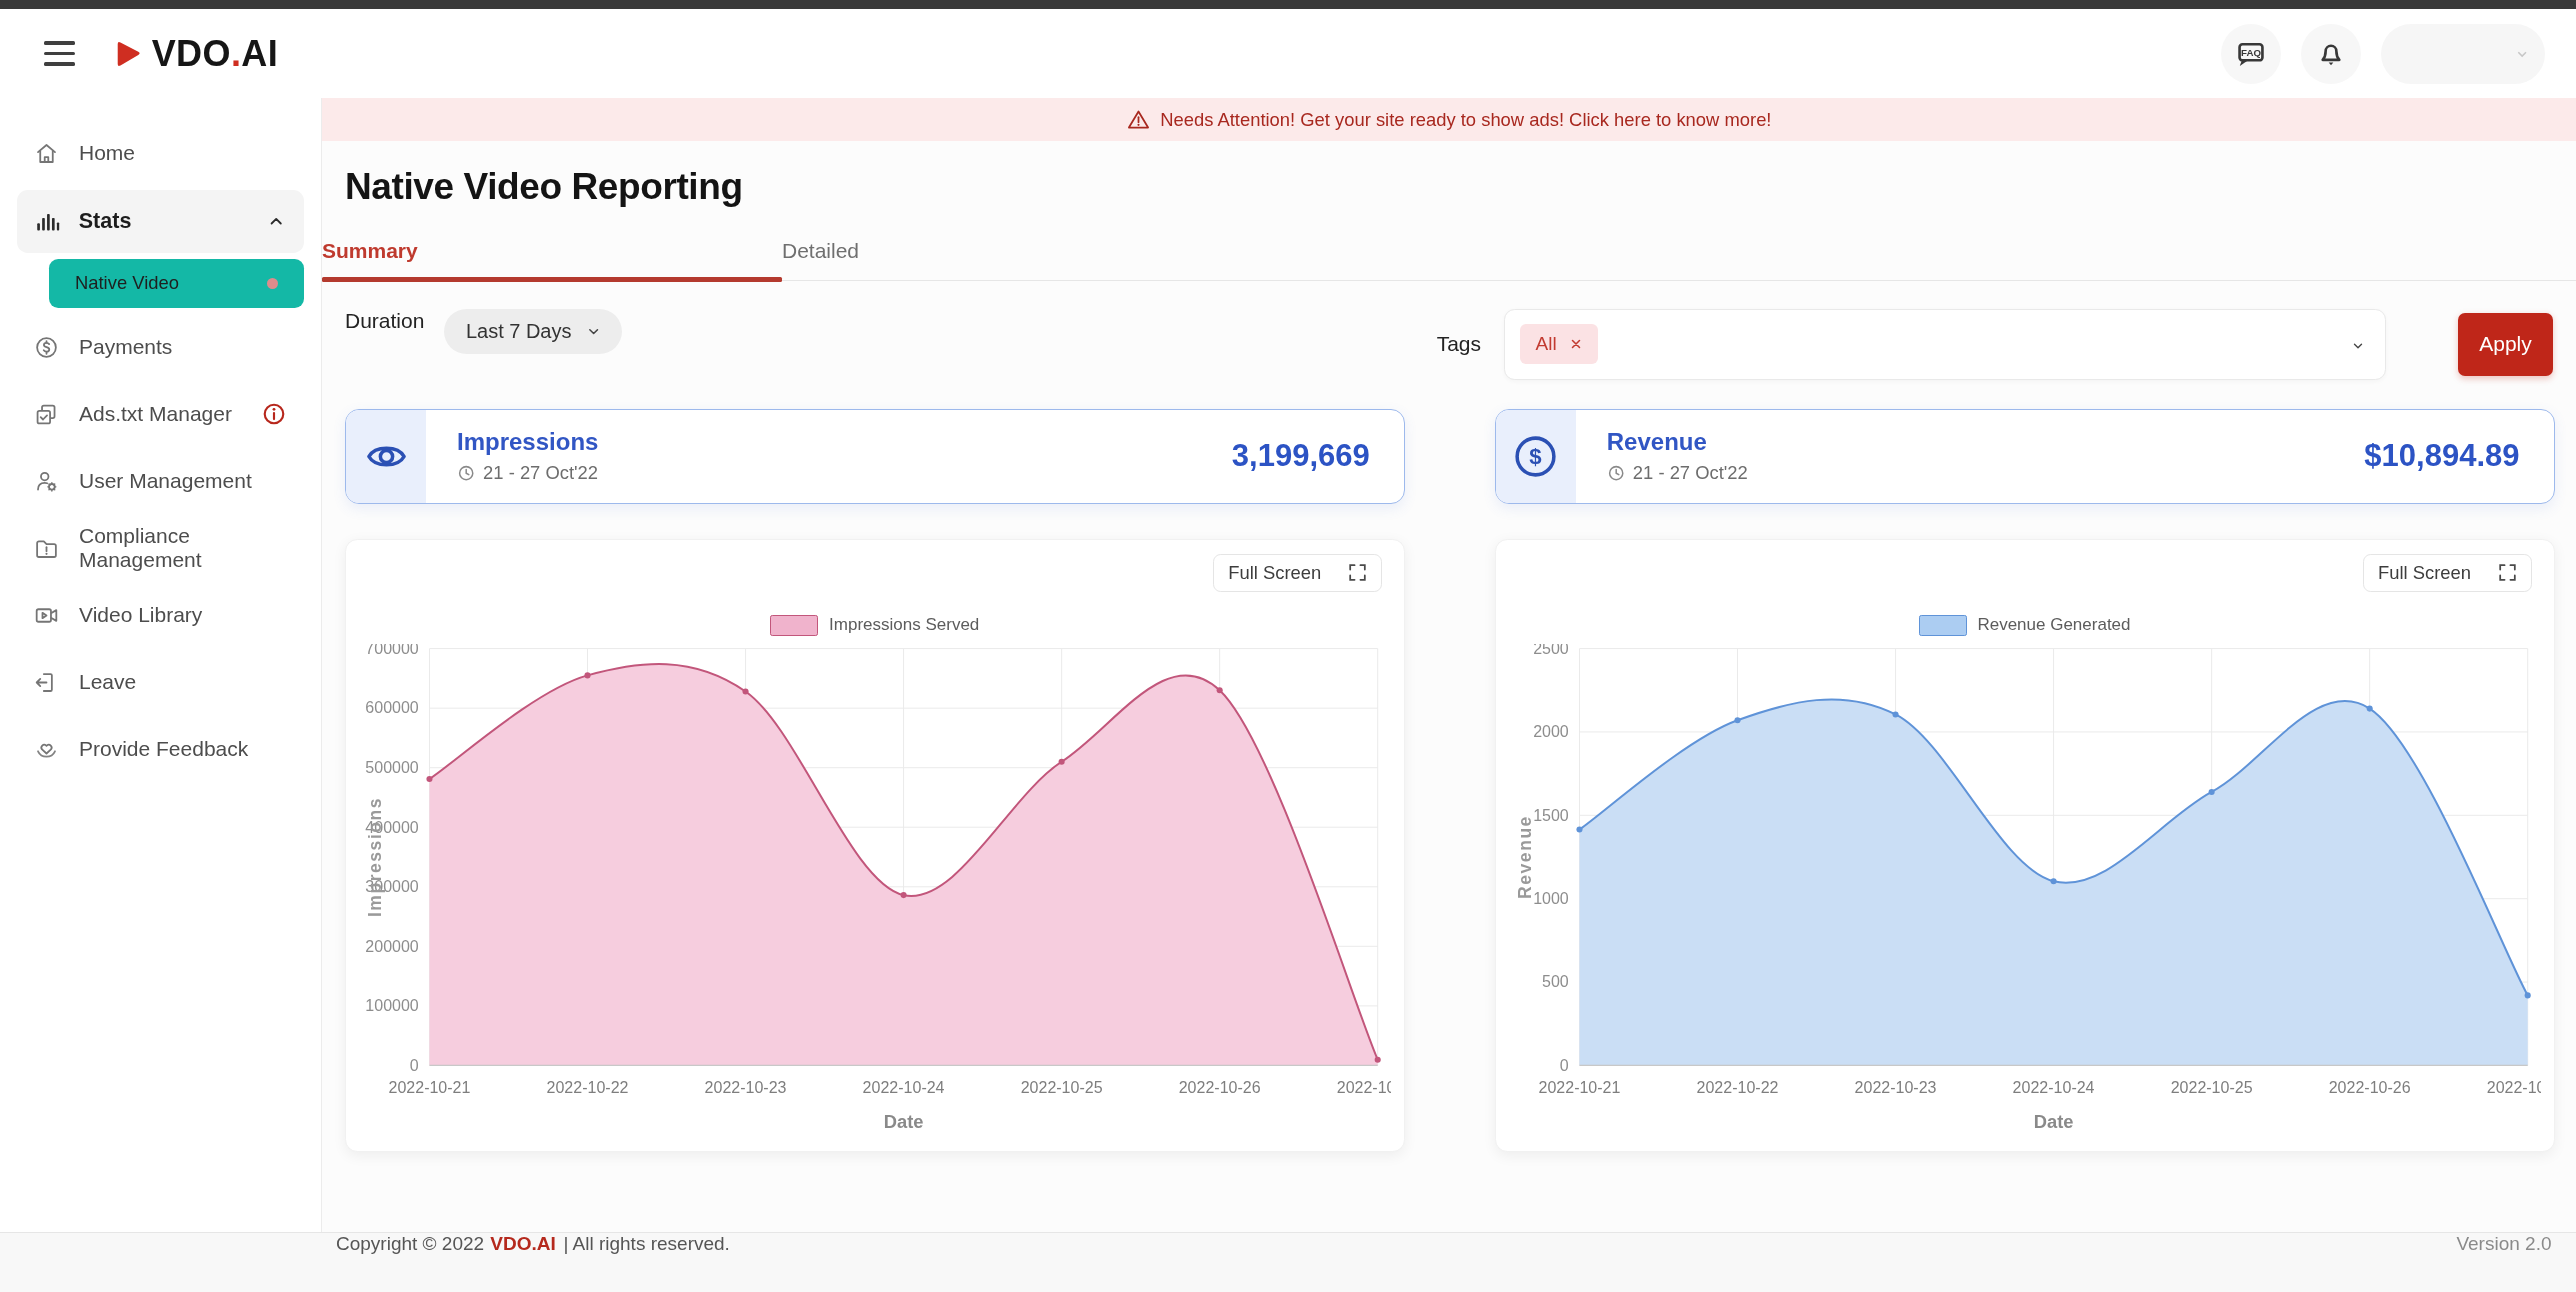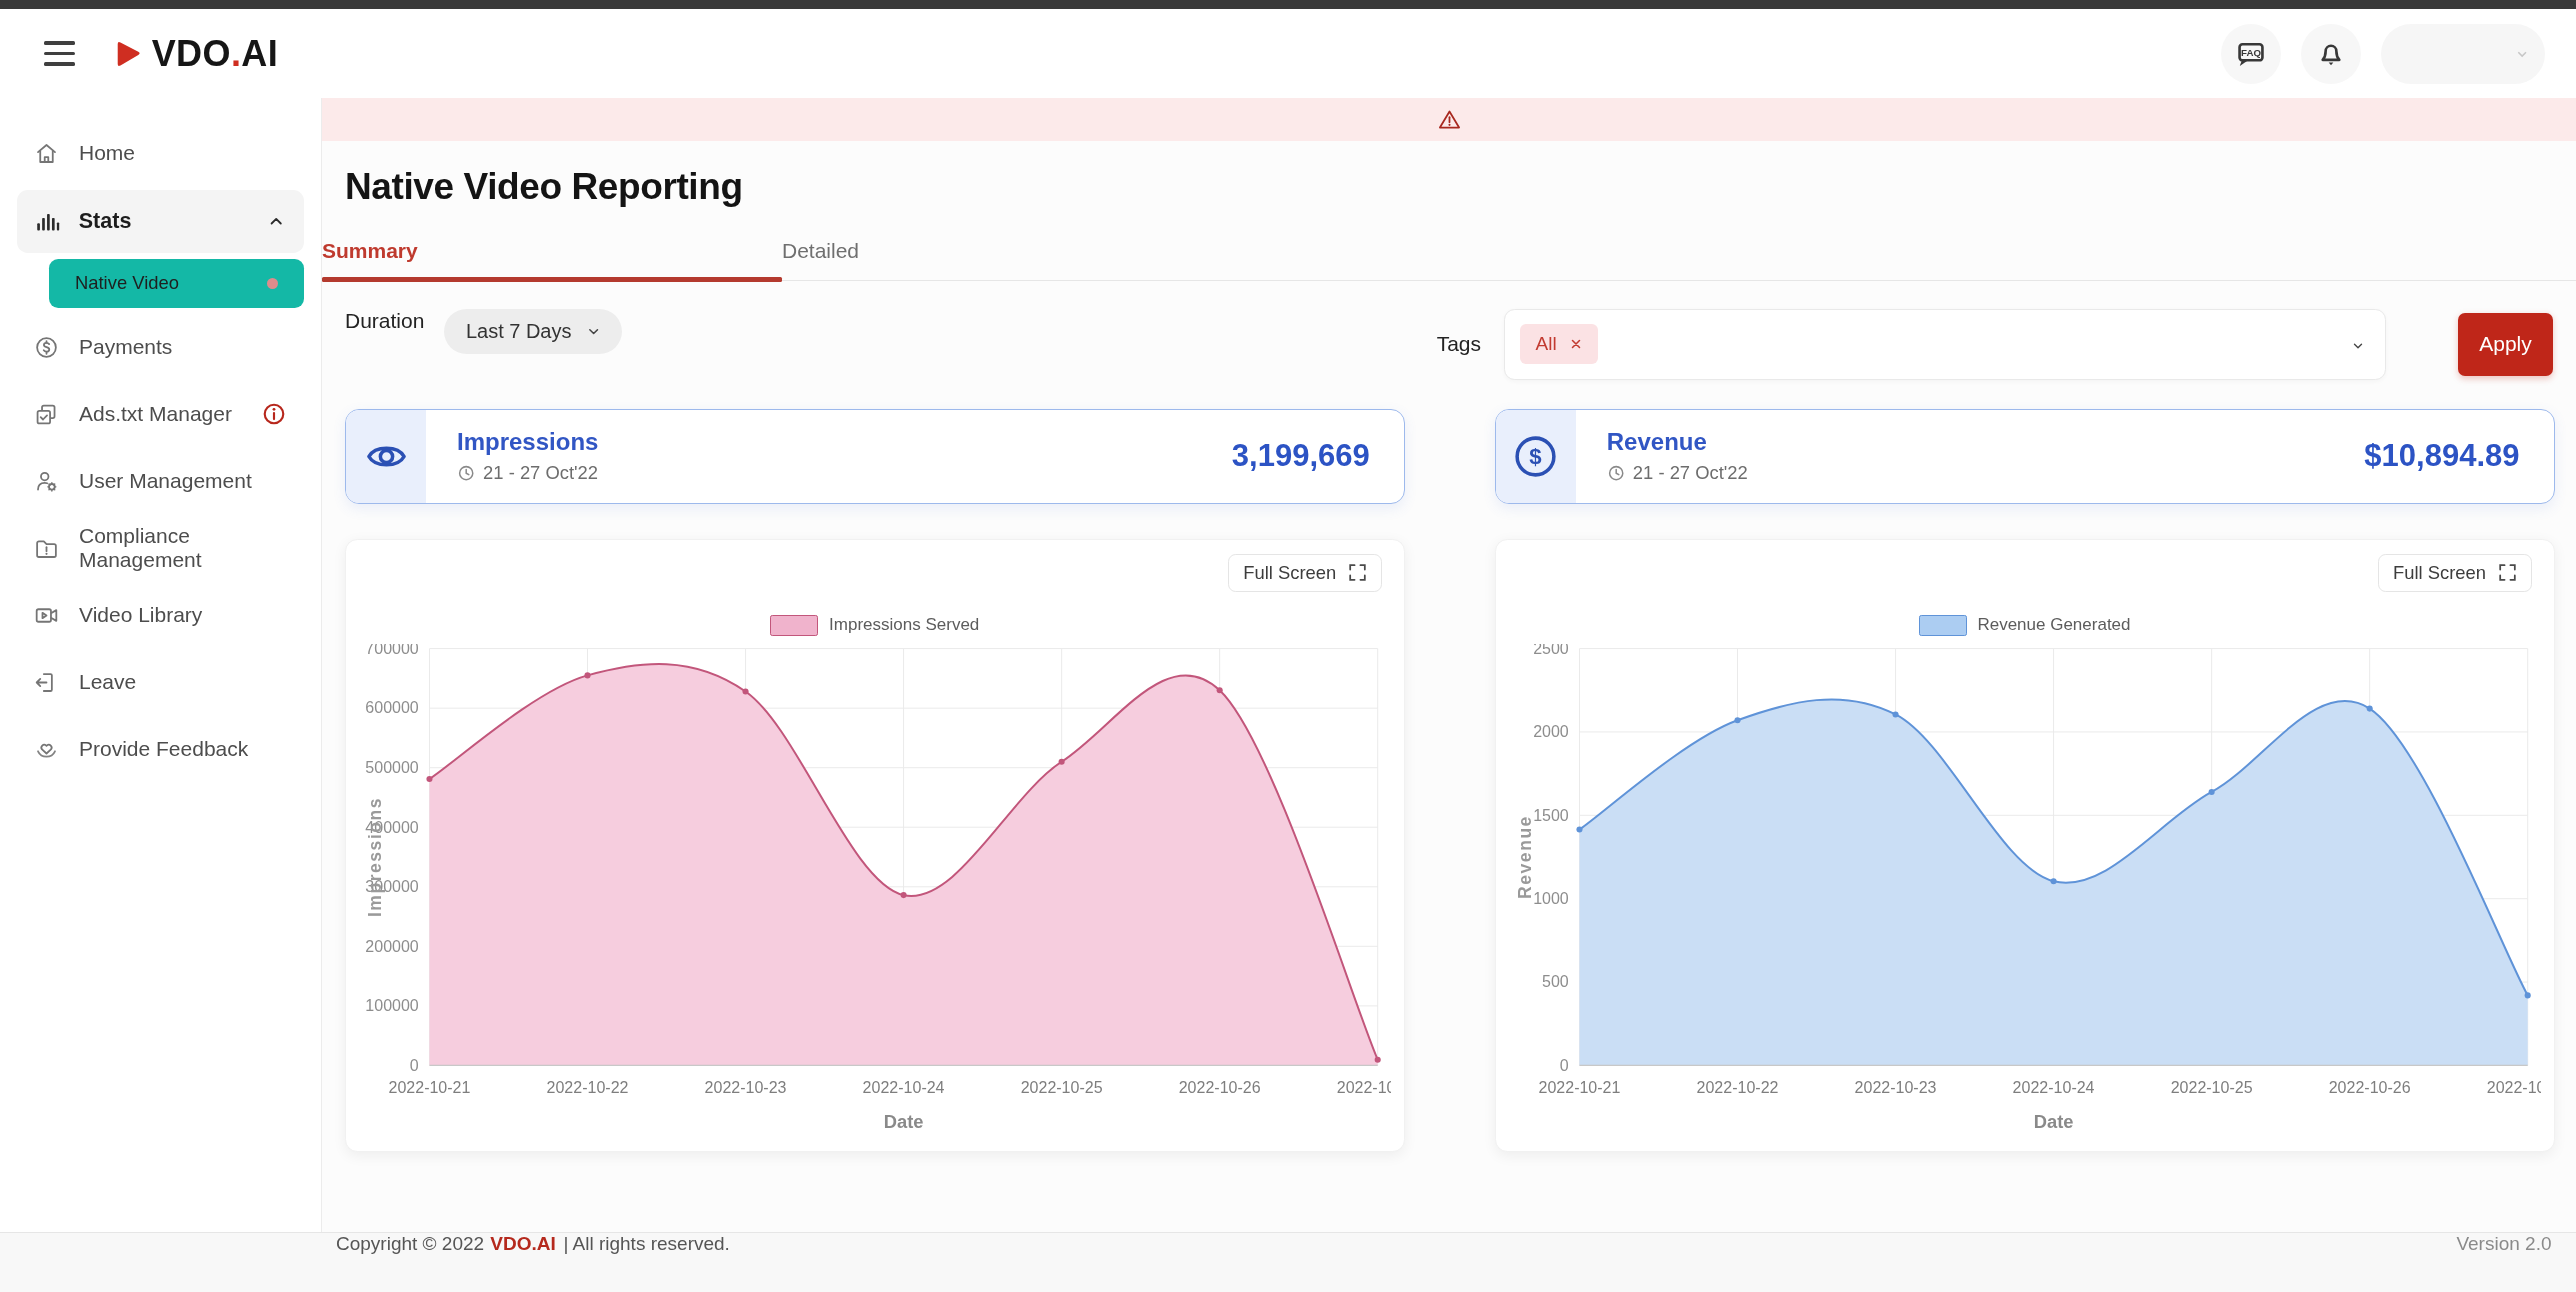--- a/index.html
+++ b/index.html
@@ -48,21 +48,21 @@
   .cards-row { display:grid; grid-template-columns:1fr 1fr; gap:90px; margin:29px 21.5px 0 23px; }
   .stat-card { height:95px; border:1.5px solid #9db9ec; border-radius:14px; background:#fff; display:flex; align-items:center; overflow:hidden; box-shadow:0 4.6px 12.3px rgba(80,120,220,.10); }
   .stat-strip { width:80px; align-self:stretch; background:#e9effc; display:flex; align-items:center; justify-content:center; flex:0 0 80px; }
   .stat-body { margin-left:31px; display:flex; flex-direction:column; justify-content:center; }
   .stat-title { font-size:24px; font-weight:700; color:#3156c4; }
   .stat-sub { margin-top:6.1px; display:flex; align-items:center; gap:7.7px; font-size:18.4px; color:#6d6d6d; }
   .stat-value { margin-left:auto; margin-right:34px; font-size:31px; font-weight:700; color:#2c53c4; }
 
   .charts-row { display:grid; grid-template-columns:1fr 1fr; gap:90px; margin:35px 21.5px 0 23px; }
   .chart-card { height:613px; background:#fff; border-radius:12.3px; border:0.8px solid #f1f1f1; box-shadow:0 3.1px 14px rgba(0,0,0,.06); position:relative; }
-  .fullscreen-btn { position:absolute; top:14px; right:21.5px; height:38px; padding:0 14px; background:#fff; border:1.5px solid #e5e5e5; border-radius:7.7px; display:flex; align-items:center; gap:12px; font-size:18.4px; color:#3d3d3d; cursor:pointer; }
+  .fullscreen-btn { position:absolute; top:14px; right:21.5px; height:38px; padding:0 14px; background:#fff; border:1.5px solid #e5e5e5; border-radius:7.7px; display:flex; align-items:center; gap:27px; font-size:18.4px; color:#3d3d3d; cursor:pointer; }
   .legend { position:absolute; top:75px; left:0; right:0; display:flex; justify-content:center; align-items:center; gap:10.7px; font-size:17px; color:#5c5c5c; }
   .legend-swatch { width:48px; height:21.5px; border-radius:2.3px; border:1.5px solid; }
   .plot { position:absolute; left:12.3px; right:12.3px; top:104px; bottom:7.7px; }
   .plot svg { width:100%; height:100%; display:block; }
 
   .footer { height:69px; background:#f8f8f8; border-top:0.8px solid #e6e6e6; display:flex; align-items:flex-start; padding:0 24.5px 0 336px; font-size:19px; color:#555; }
   .footer .brand-red { color:#b5291d; font-weight:700; margin:0 7.7px 0 6.1px; }
   .footer .version { margin-left:auto; color:#8a8a8a; }
 </style>
 </head>
@@ -204,20 +204,21 @@
     </div>
   </aside>
 
   <main class="main">
     <div class="banner">
       <svg width="23" height="23" viewBox="0 0 30 30">
         <path d="M15 4.5 L27.5 25.5 H2.5 Z" fill="none" stroke="#a8281f" stroke-width="2.3" stroke-linejoin="round"></path>
         <line x1="15" y1="12" x2="15" y2="18.5" stroke="#a8281f" stroke-width="2.3" stroke-linecap="round"></line>
         <circle cx="15" cy="22" r="1.4" fill="#a8281f"></circle>
       </svg>
+      <span>Needs Attention! Get your site ready to show ads! Click here to know more!</span>
     </div>
 
     <h1 class="page-title">Native Video Reporting</h1>
 
     <div class="tabs">
       <div class="tab active">Summary</div>
       <div class="tab">Detailed</div>
     </div>
 
     <div class="filters">

